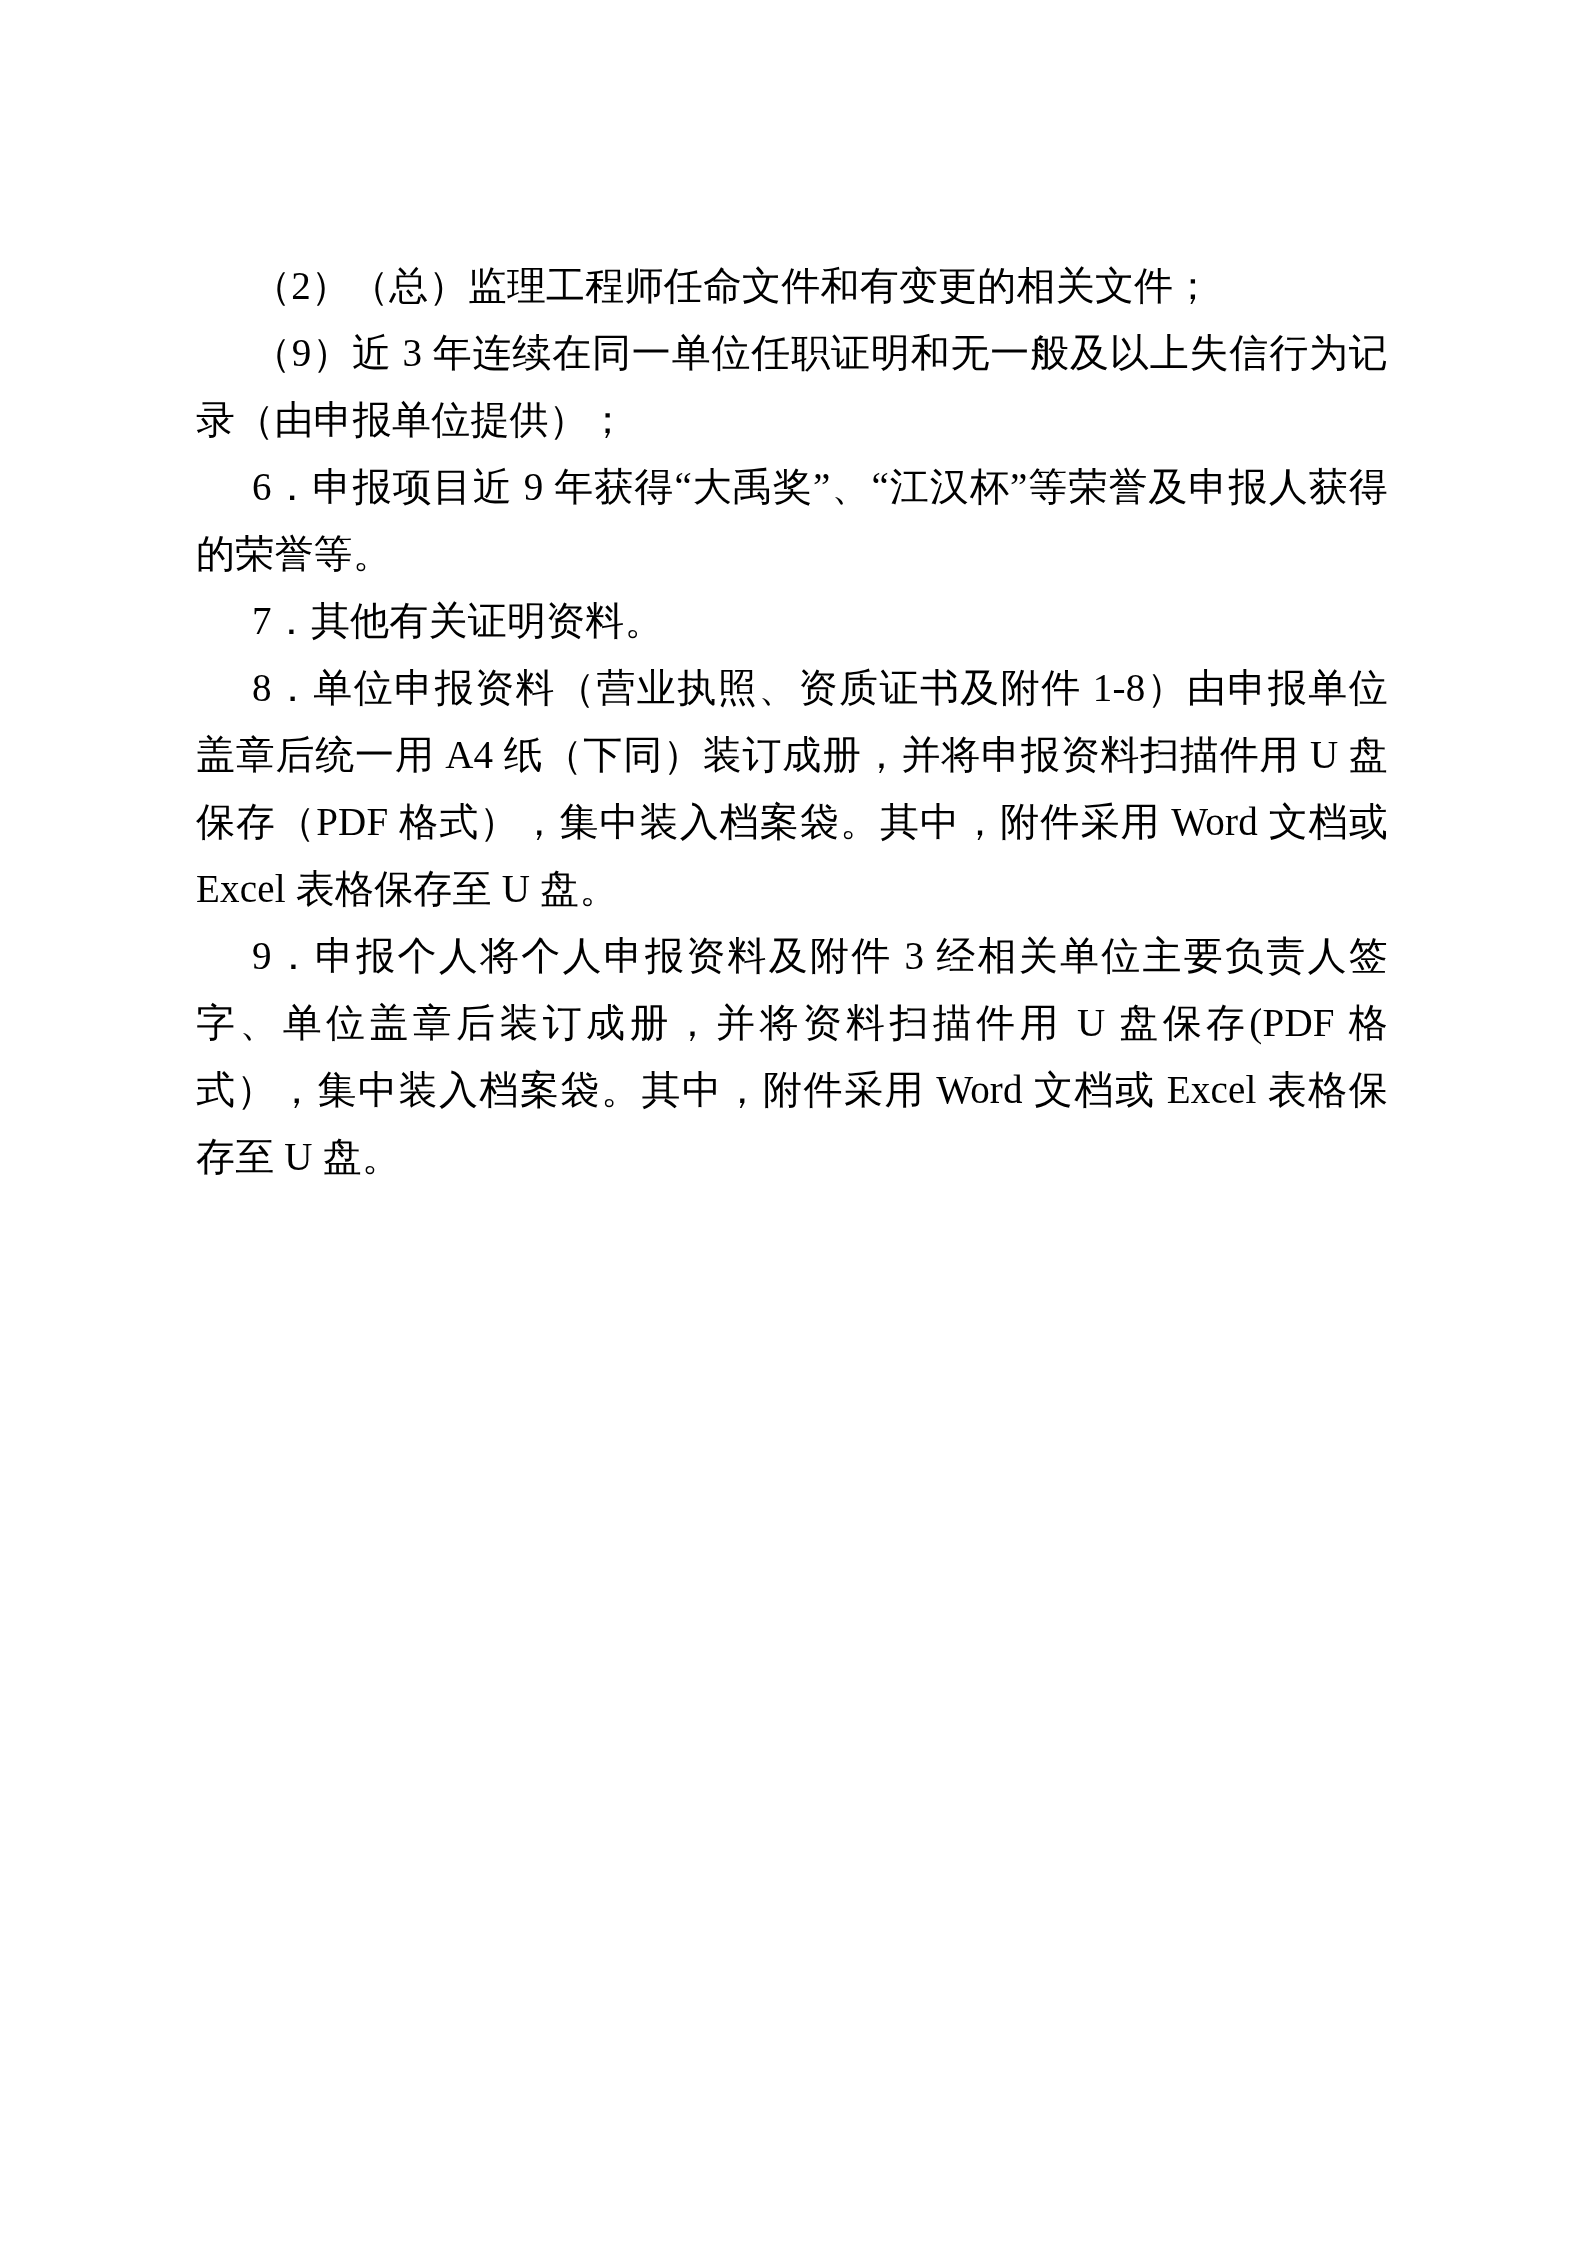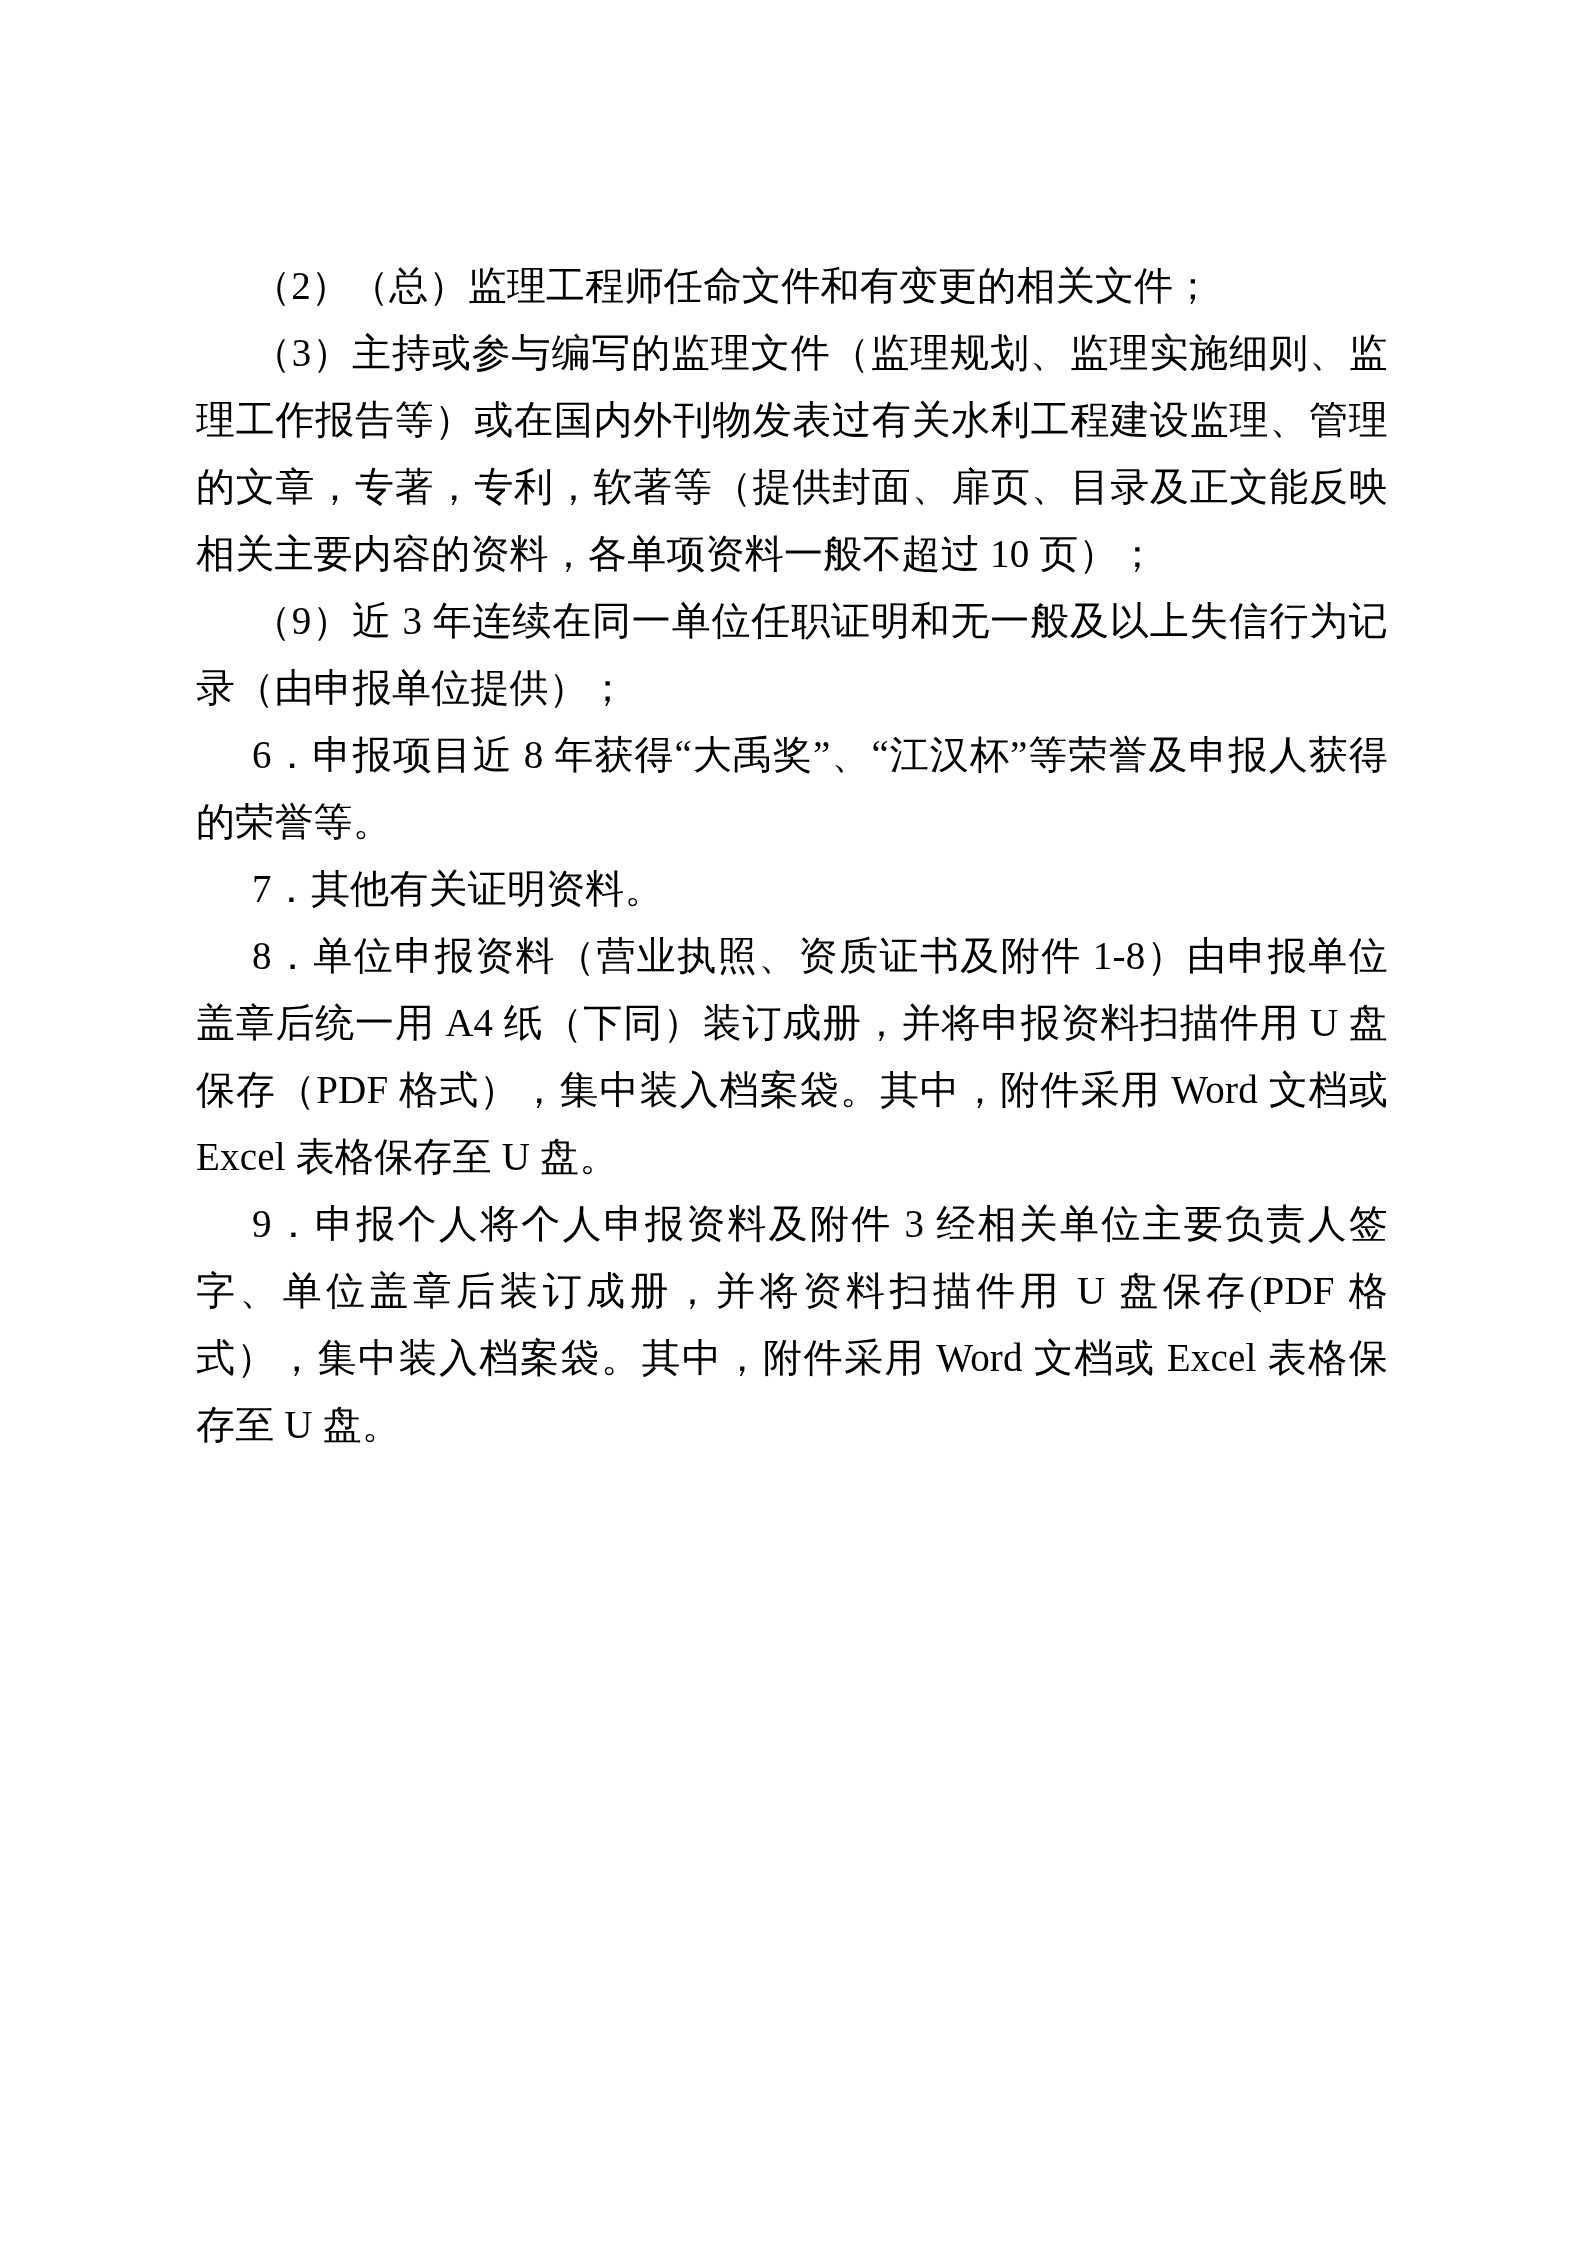--- a/index.html
+++ b/index.html
@@ -51,23 +51,22 @@
     display: inline-block;
     transform: translateX(-390px);
   }
 </style>
 </head>
 <body>
 
 <div class="page">
   <div class="content">
     <p class="para indent2">（2）（总）监理工程师任命文件和有变更的相关文件；</p>
-    <p class="para indent2">（3）主持或参与编写的监理文件（监理规划、监理实施细则、监理工作报告等）或在国内外刊物发表过有关水利工程建设监理、管理的文章，专著，专利，软著等（提供封面、扉页、目录及正文能反映相关主要内容的资料，各单项资料一般不超过 10 页）；</p>
     <p class="para indent2">（9）近 3 年连续在同一单位任职证明和无一般及以上失信行为记录（由申报单位提供）；</p>
-    <p class="para indent-num">6．申报项目近 8 年获得“大禹奖”、“江汉杯”等荣誉及申报人获得的荣誉等。</p>
+    <p class="para indent-num">6．申报项目近 9 年获得“大禹奖”、“江汉杯”等荣誉及申报人获得的荣誉等。</p>
     <p class="para indent-num">7．其他有关证明资料。</p>
     <p class="para indent-num">8．单位申报资料（营业执照、资质证书及附件 1-8）由申报单位盖章后统一用 A4 纸（下同）装订成册，并将申报资料扫描件用 U 盘保存（PDF 格式），集中装入档案袋。其中，附件采用 Word 文档或 Excel 表格保存至 U 盘。</p>
     <p class="para indent-num">9．申报个人将个人申报资料及附件 3 经相关单位主要负责人签字、单位盖章后装订成册，并将资料扫描件用 U 盘保存(PDF 格式），集中装入档案袋。其中，附件采用 Word 文档或 Excel 表格保存至 U 盘。</p>
   </div>
   <div class="footer">
     <span class="footer-inner">— 8 —</span>
   </div>
 </div>
 
 </body></html>

